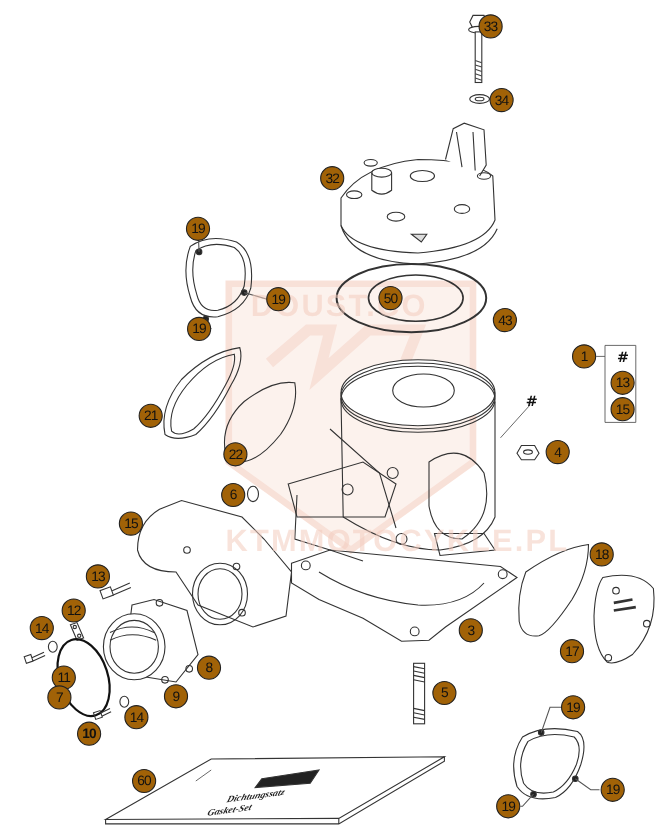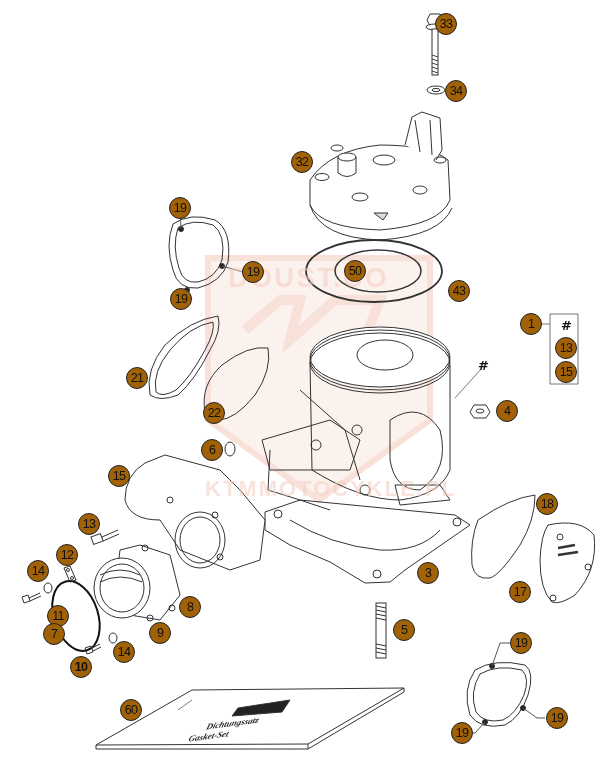--- a/index.html
+++ b/index.html
@@ -163,21 +163,21 @@
     <g stroke="#555" stroke-width="0.8">
       <path d="M542 324 L550 324 M550 314 L550 384"></path>
       <path d="M550 314 L578 314 L578 384 L550 384"></path>
       <path d="M482 368 L455 398"></path>
       <path d="M178 710 L192 700"></path>
     </g>
   </g>
 </svg>
 
 <div class="wm" style="left:228px; top:262px; font-size:28px;">DOUST.CO</div>
-<div class="wm" style="left:205px; top:476px; font-size:22px;">KTMMOTOCYKLE.PL</div>
+<div class="wm" style="left:205px; top:476px; font-size:28px;">KTMMOTOCYKLE.PL</div>
 
 <div class="booklet-text" style="left:208px; top:718px;">Dichtungssatz</div>
 <div class="booklet-text" style="left:190px; top:731px;">Gasket-Set</div>
 
 <div>
   <div class="hash" style="left:566px; top:326px;">#</div>
 </div>
 
 <div class="hash" style="left:483px; top:366px;">#</div>
 

